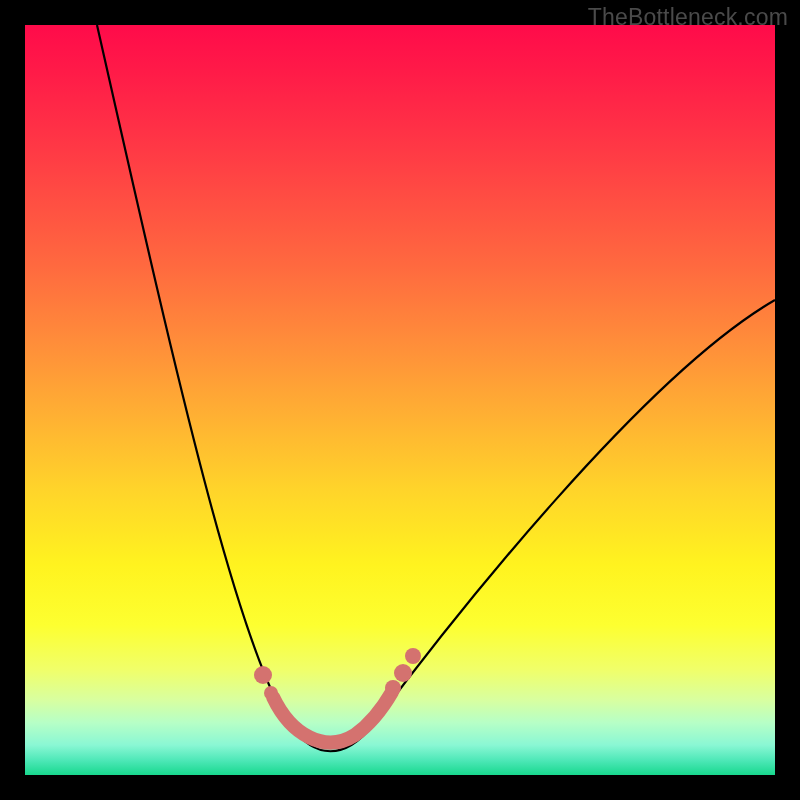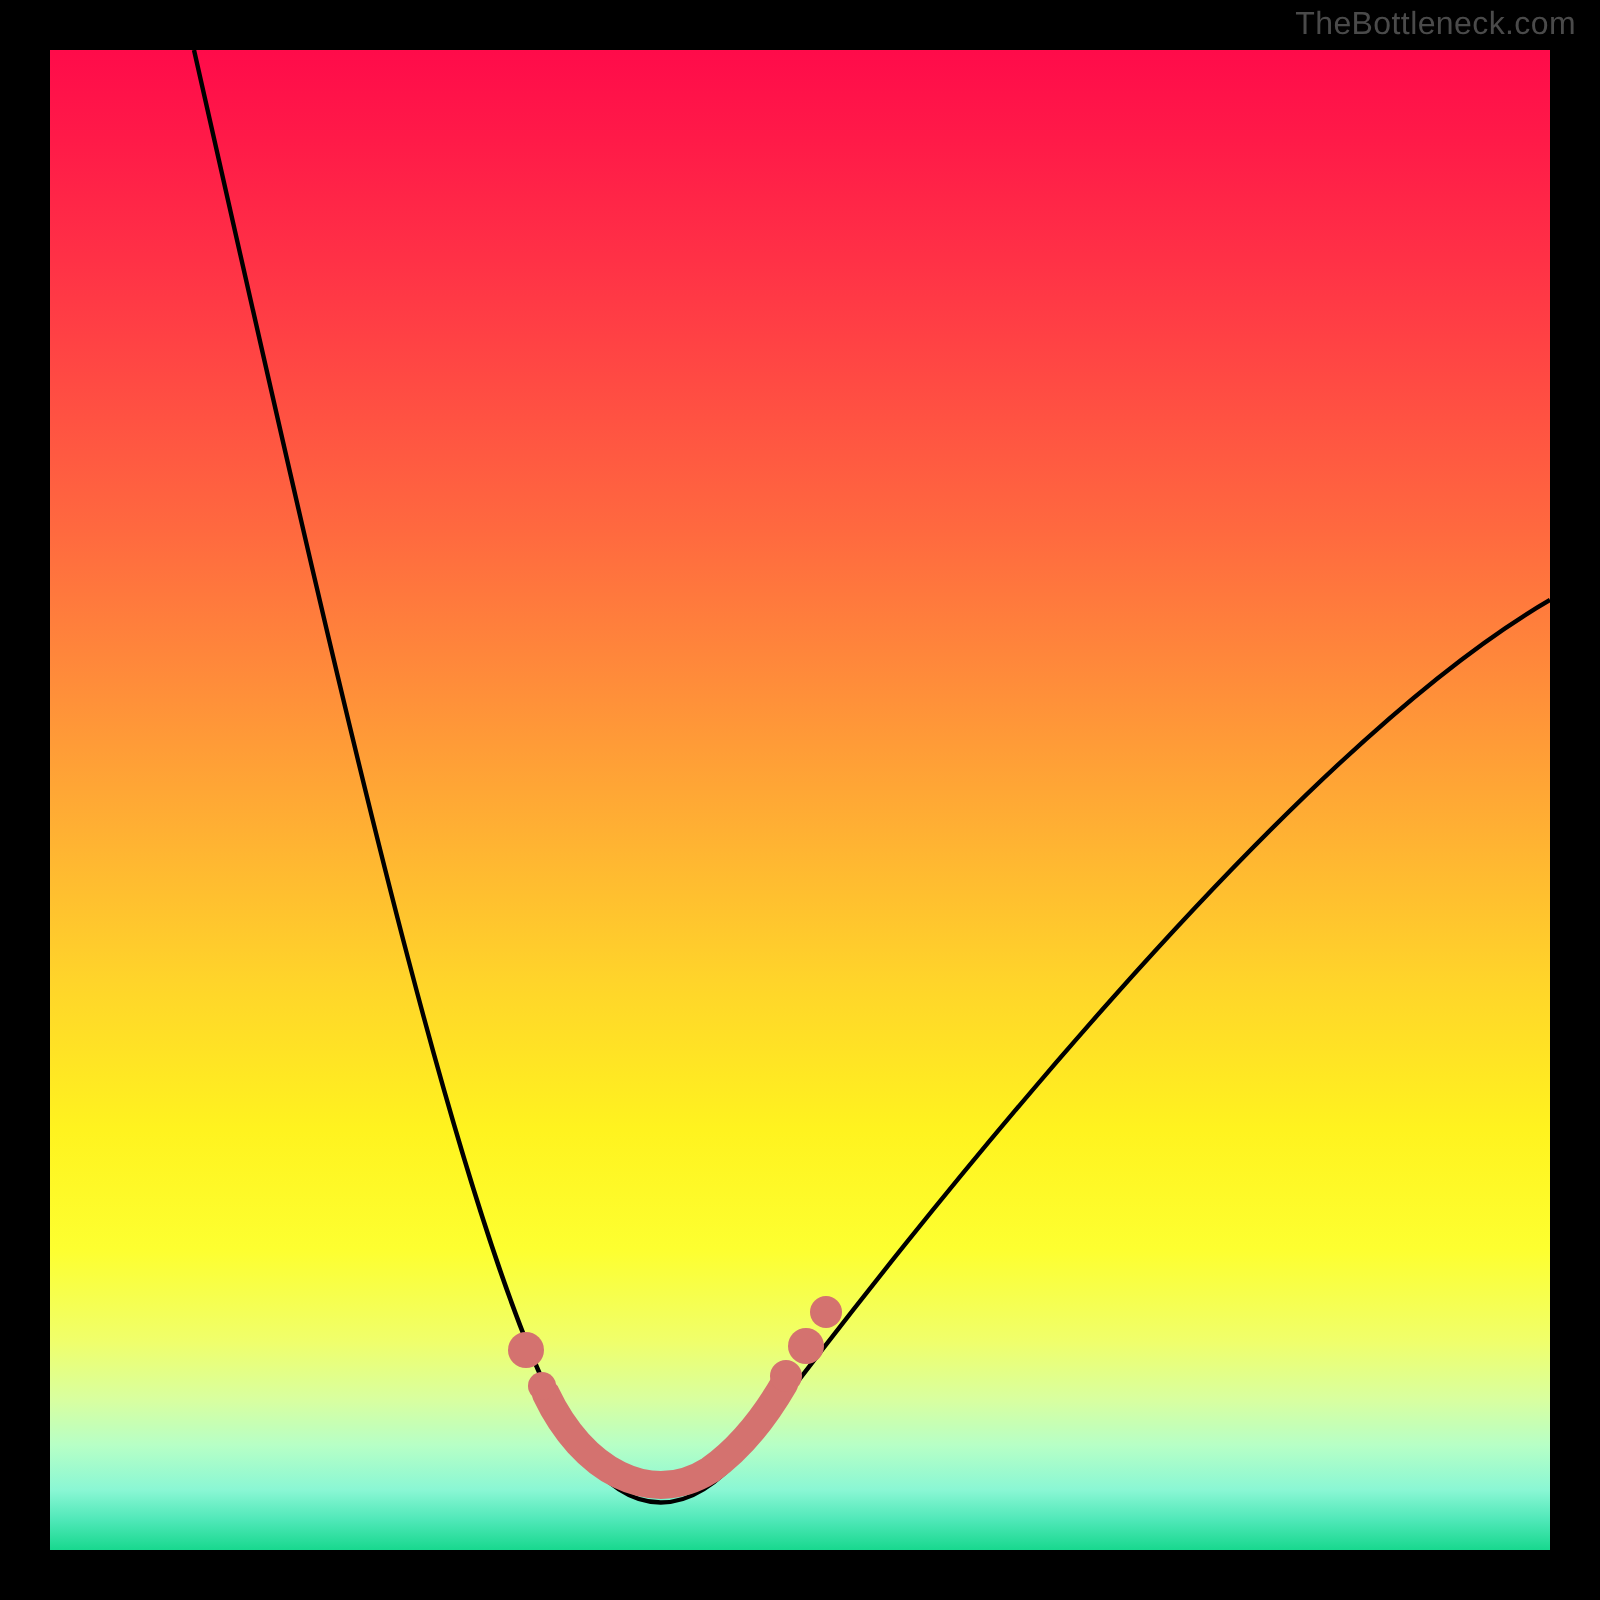--- a/index.html
+++ b/index.html
@@ -45,21 +45,21 @@
       #8af7d4 96%,
       #4fe8b8 98%,
       #18d88e 100%
     );
   }
   .watermark {
     position: absolute;
     top: 4px;
     right: 12px;
     color: #4a4a4a;
-    font-size: 16px;
+    font-size: 23px;
     font-weight: 500;
     letter-spacing: 0.2px;
     user-select: none;
   }
   svg.curve { position: absolute; inset: 0; }
   .v-curve { fill: none; stroke: #000; stroke-width: 2.2; }
   .marker-line {
     fill: none;
     stroke: #d4726f;
     stroke-width: 14;

